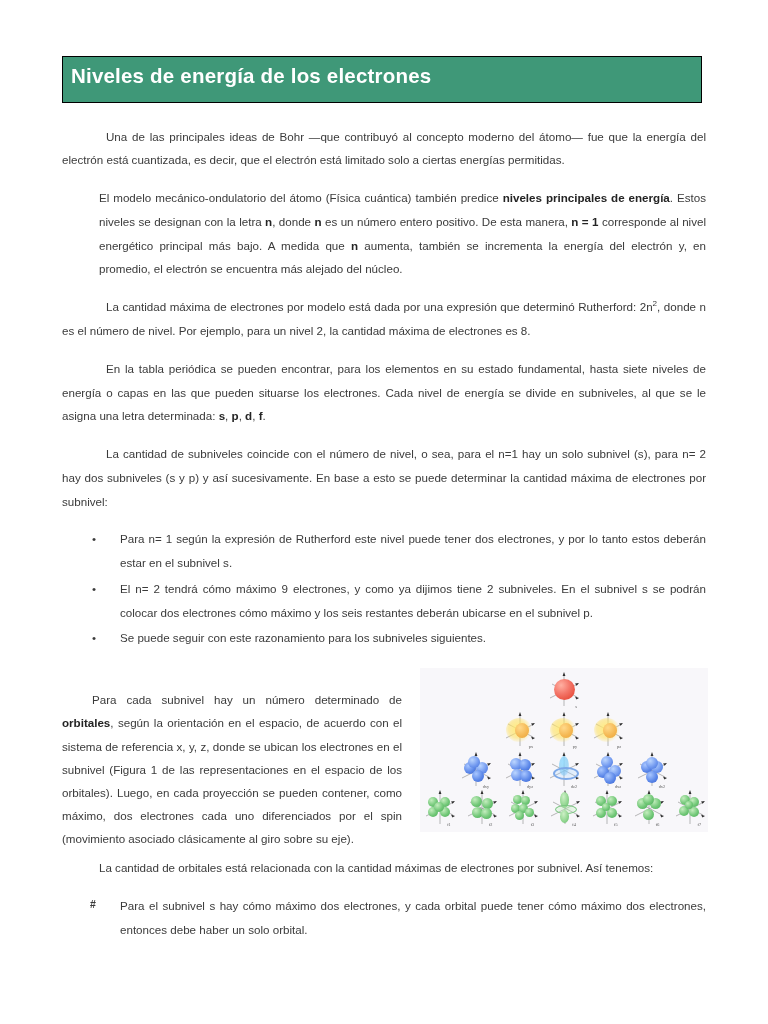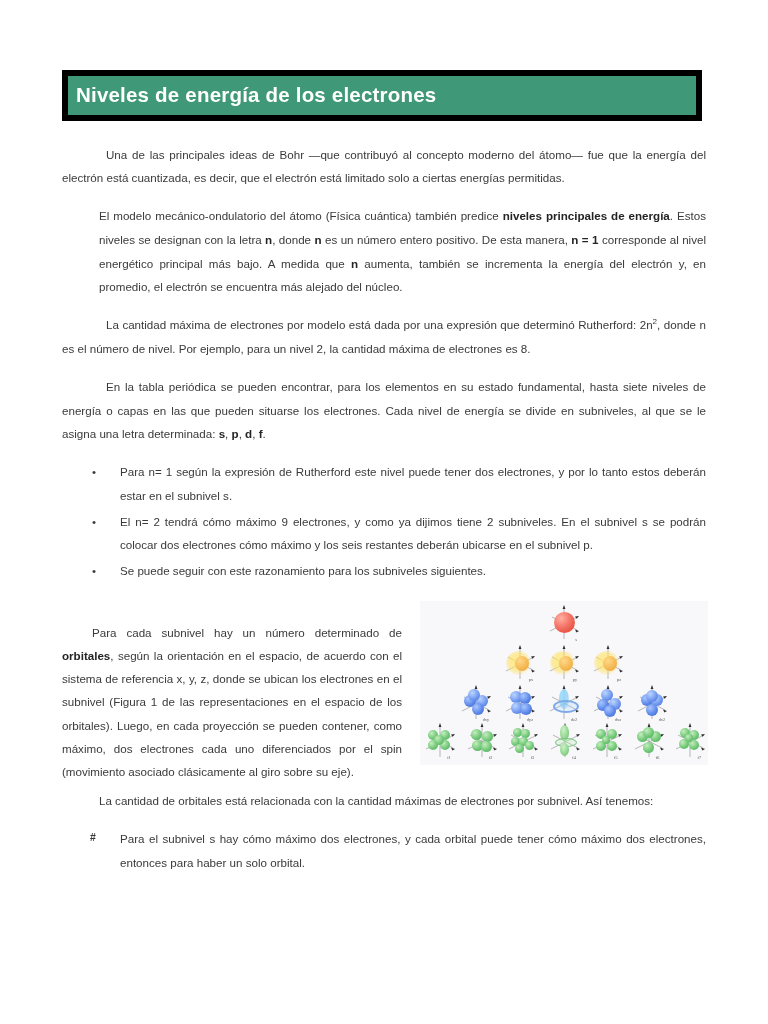--- a/index.html
+++ b/index.html
@@ -21,24 +21,24 @@
     background: #ffffff;
     box-sizing: border-box;
     padding: 52px 62px 0 62px;
   }
   .title-banner {
     background: #3f9878;
     color: #ffffff;
     font-size: 20.5px;
     font-weight: bold;
     letter-spacing: 0.2px;
-    padding: 6px 0 7px 8px;
-    margin: 18px 0 22px 0;
+    padding: 6px 0 13px 8px;
+    margin: 4px 0 22px 0;
     line-height: 1.25;
-    border: 6px solid #000000;
+    border: 1px solid #000000;
     box-sizing: border-box;
     width: 640px;
   }
   p.body-par {
     margin: 0 0 14px 0;
     font-size: 11.6px;
     line-height: 2.05;
     text-align: justify;
     text-indent: 44px;
     color: #3a3a3a;
@@ -200,20 +200,21 @@
   <div class="title-banner">Niveles de energía de los electrones</div>
 
   <p class="body-par"><span>Una de las principales ideas de Bohr —que contribuyó al concepto moderno del átomo— fue que la energía del electrón está cuantizada, es decir, que el electrón está limitado solo a ciertas energías permitidas.</span></p>
 
   <p class="body-par no-indent"><span>El modelo mecánico-ondulatorio del átomo (Física cuántica) también predice </span><b>niveles principales de energía</b><span>. Estos niveles se designan con la letra </span><b>n</b><span>, donde </span><b>n</b><span> es un número entero positivo. De esta manera, </span><b>n = 1</b><span> corresponde al nivel energético principal más bajo. A medida que </span><b>n</b><span> aumenta, también se incrementa la energía del electrón y, en promedio, el electrón se encuentra más alejado del núcleo.</span></p>
 
   <p class="body-par"><span>La cantidad máxima de electrones por modelo está dada por una expresión que determinó Rutherford: 2n</span><sup>2</sup><span>, donde n es el número de nivel. Por ejemplo, para un nivel 2, la cantidad máxima de electrones es 8.</span></p>
 
   <p class="body-par"><span>En la tabla periódica se pueden encontrar, para los elementos en su estado fundamental, hasta siete niveles de energía o capas en las que pueden situarse los electrones. Cada nivel de energía se divide en subniveles, al que se le asigna una letra determinada: </span><b>s</b><span>, </span><b>p</b><span>, </span><b>d</b><span>, </span><b>f</b><span>.</span></p>
 
+  <p class="body-par">La cantidad de subniveles coincide con el número de nivel, o sea, para el n=1 hay un solo subnivel (s), para n= 2 hay dos subniveles (s y p) y así sucesivamente. En base a esto se puede determinar la cantidad máxima de electrones por subnivel:</p>
 
   <ul class="bullets">
     <li><span class="marker">•</span><span>Para n= 1 según la expresión de Rutherford este nivel puede tener dos electrones, y por lo tanto estos deberán estar en el subnivel s.</span></li>
     <li><span class="marker">•</span><span>El n= 2 tendrá cómo máximo 9 electrones, y como ya dijimos tiene 2 subniveles. En el subnivel s se podrán colocar dos electrones cómo máximo y los seis restantes deberán ubicarse en el subnivel p.</span></li>
     <li><span class="marker">•</span><span>Se puede seguir con este razonamiento para los subniveles siguientes.</span></li>
   </ul>
 
   <div class="two-col">
     <div class="col-text">
       <p><span>Para cada subnivel hay un número determinado de </span><b>orbitales</b><span>, según la orientación en el espacio, de acuerdo con el sistema de referencia x, y, z, donde se ubican los electrones en el subnivel (Figura 1 de las representaciones en el espacio de los orbitales). Luego, en cada proyección se pueden contener, como máximo, dos electrones cada uno diferenciados por el spin (movimiento asociado clásicamente al giro sobre su eje).</span></p>
@@ -467,16 +468,16 @@
           </div>
         </div>
 
       </div>
     </div>
   </div>
 
   <p class="body-par no-indent" style="margin-top:6px;">La cantidad de orbitales está relacionada con la cantidad máximas de electrones por subnivel. Así tenemos:</p>
 
   <ul class="bullets hash">
-    <li><span class="marker">#</span><span>Para el subnivel s hay cómo máximo dos electrones, y cada orbital puede tener cómo máximo dos electrones, entonces para haber un solo orbital.</span></li>
+    <li><span class="marker">#</span><span>Para el subnivel s hay cómo máximo dos electrones, y cada orbital puede tener cómo máximo dos electrones, entonces debe haber un solo orbital.</span></li>
   </ul>
 
 </div>
 
 </body></html>

